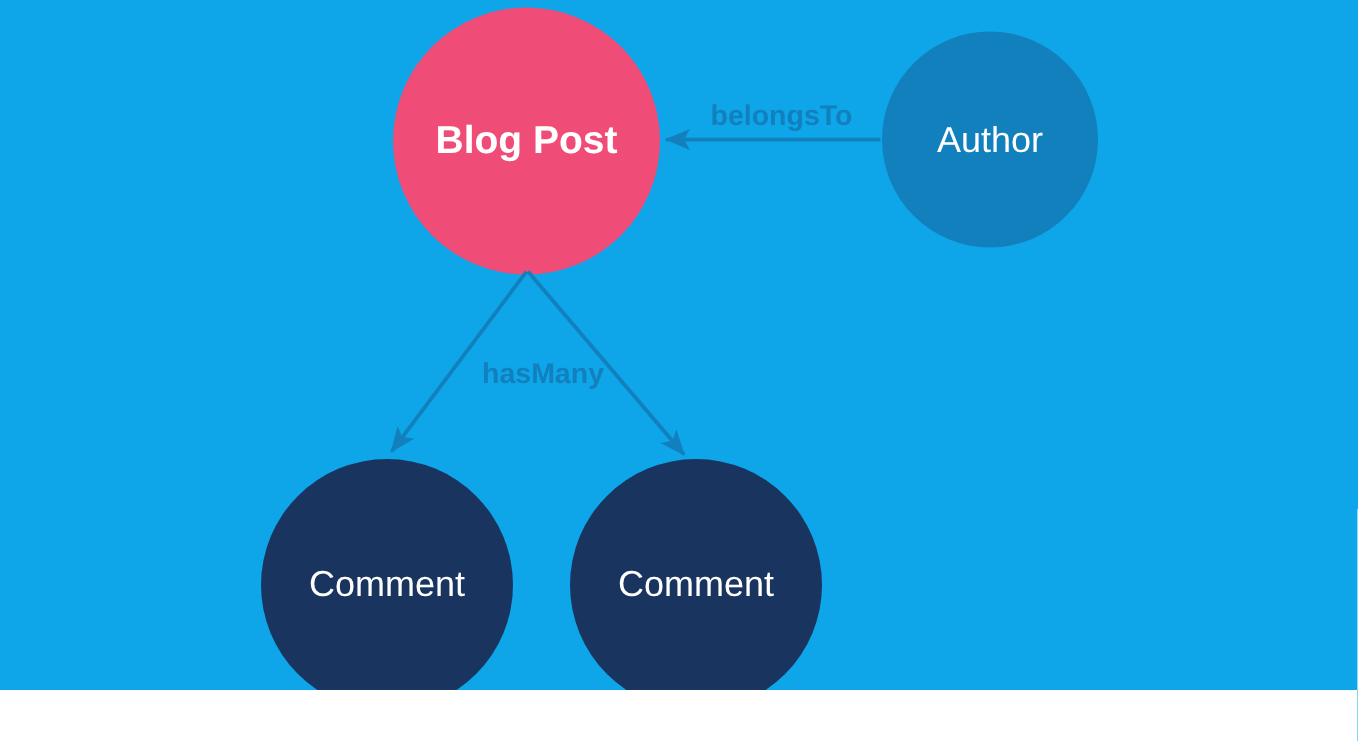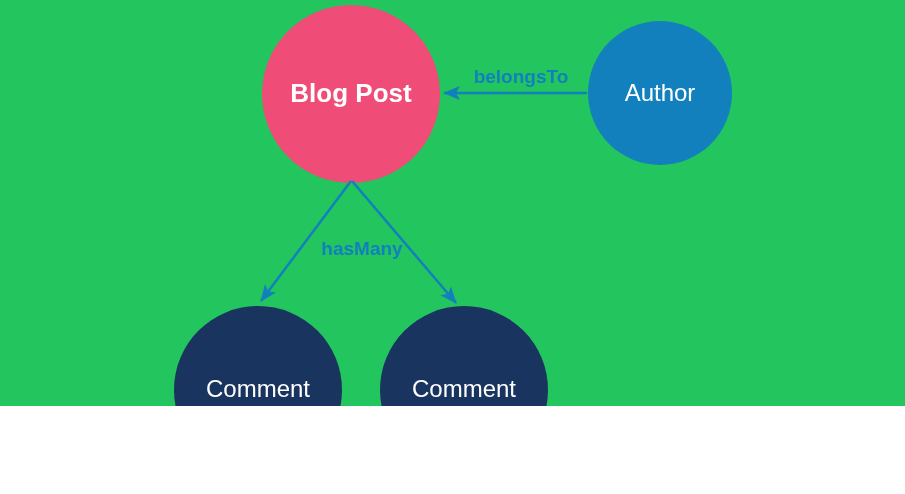--- a/index.html
+++ b/index.html
@@ -4,22 +4,22 @@
 <style>
   html, body {
     margin: 0;
     padding: 0;
     background: #ffffff;
     font-family: "Liberation Sans", sans-serif;
   }
   .stage {
     position: relative;
     width: 905px;
-    height: 406px;
-    background: #22c55e;
+    height: 460px;
+    background: #0ea5e9;
     overflow: hidden;
   }
   svg { display: block; }
   .edge-line {
     stroke: #1380BE;
     stroke-width: 2.5;
     fill: none;
   }
   .arrowhead {
     fill: #1380BE;

